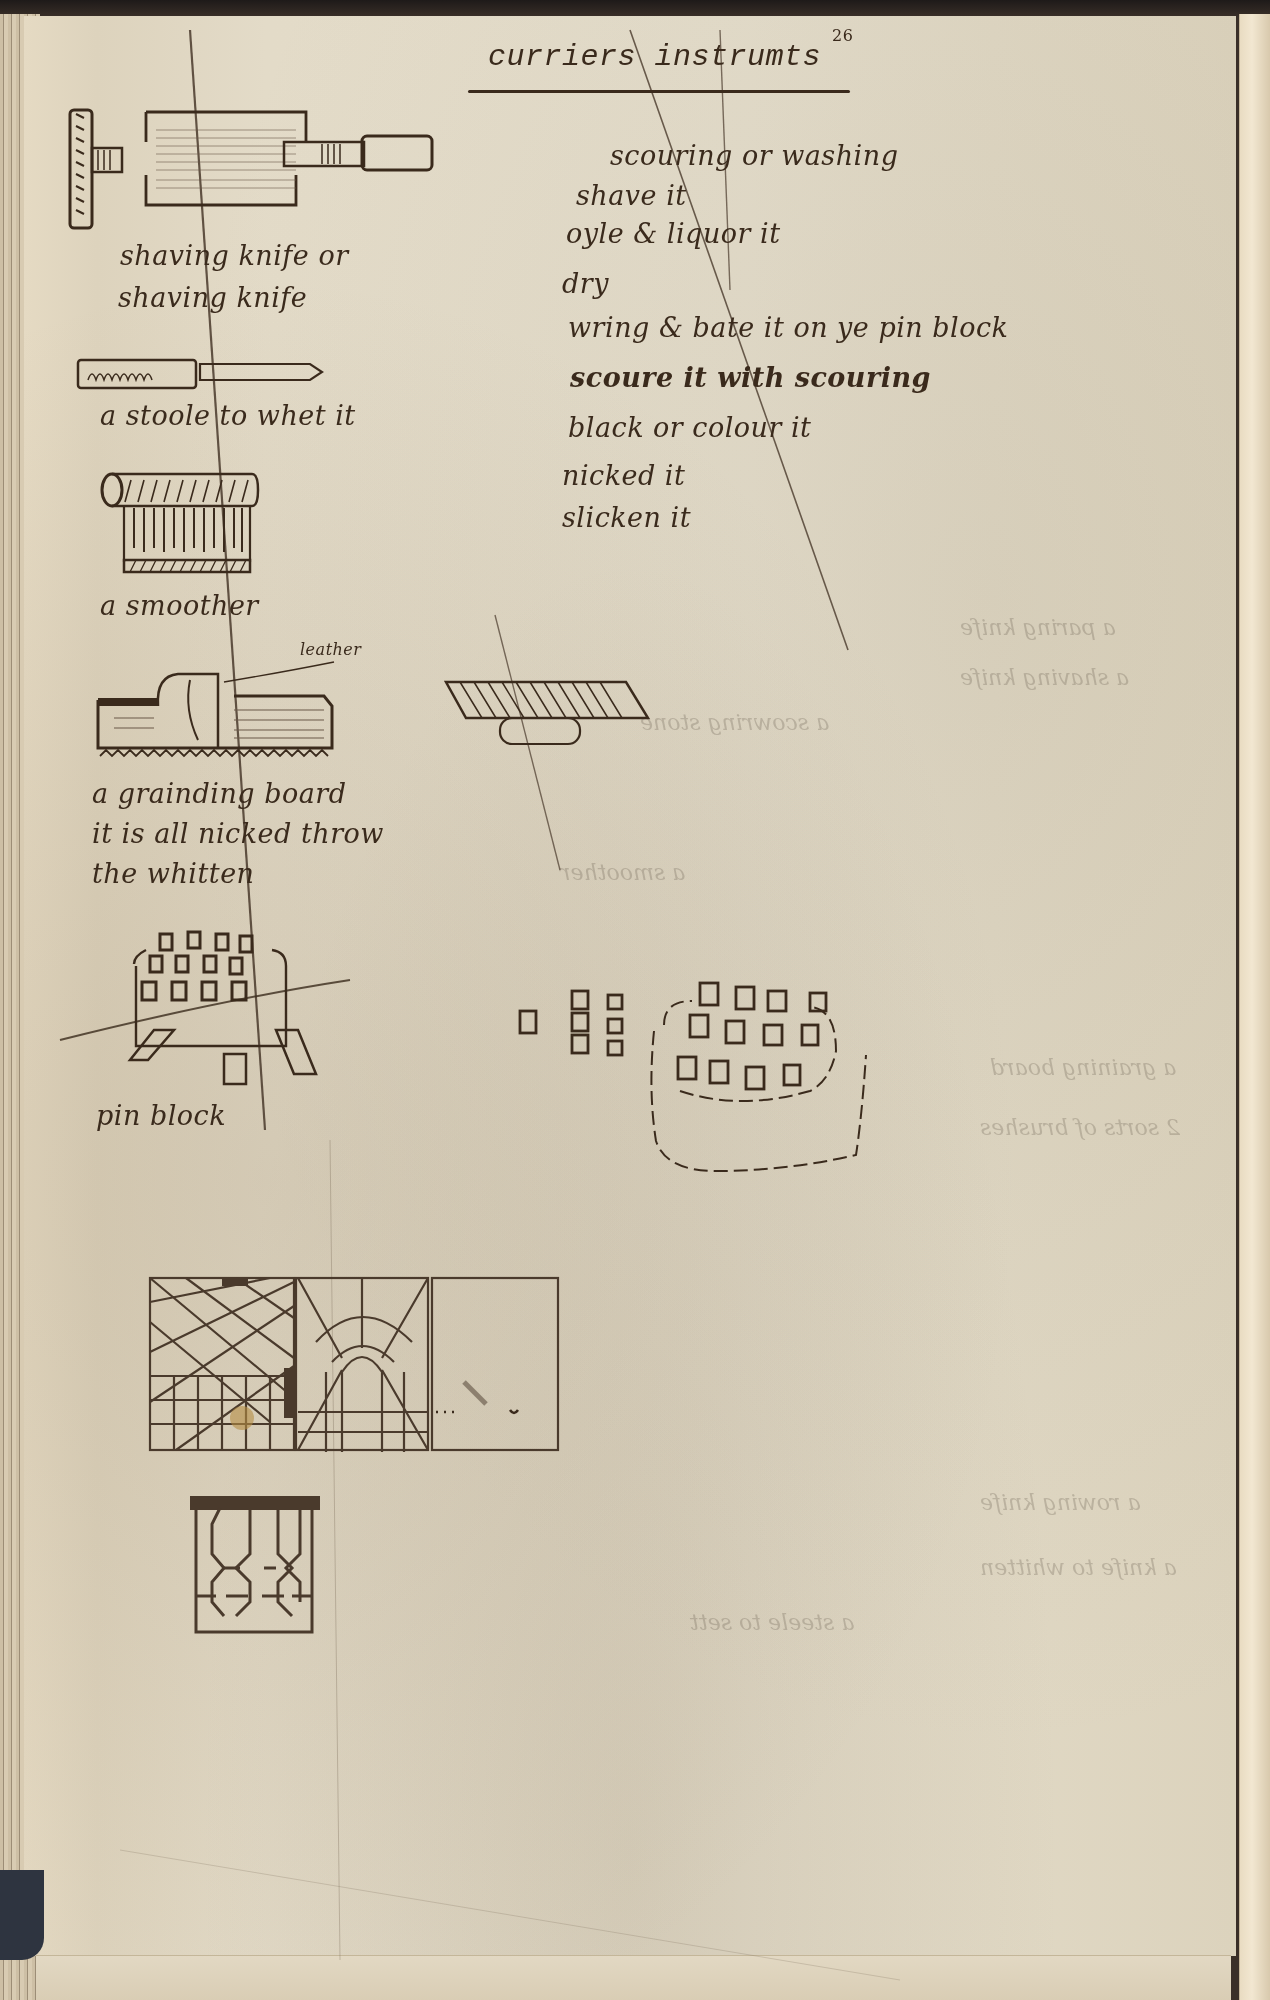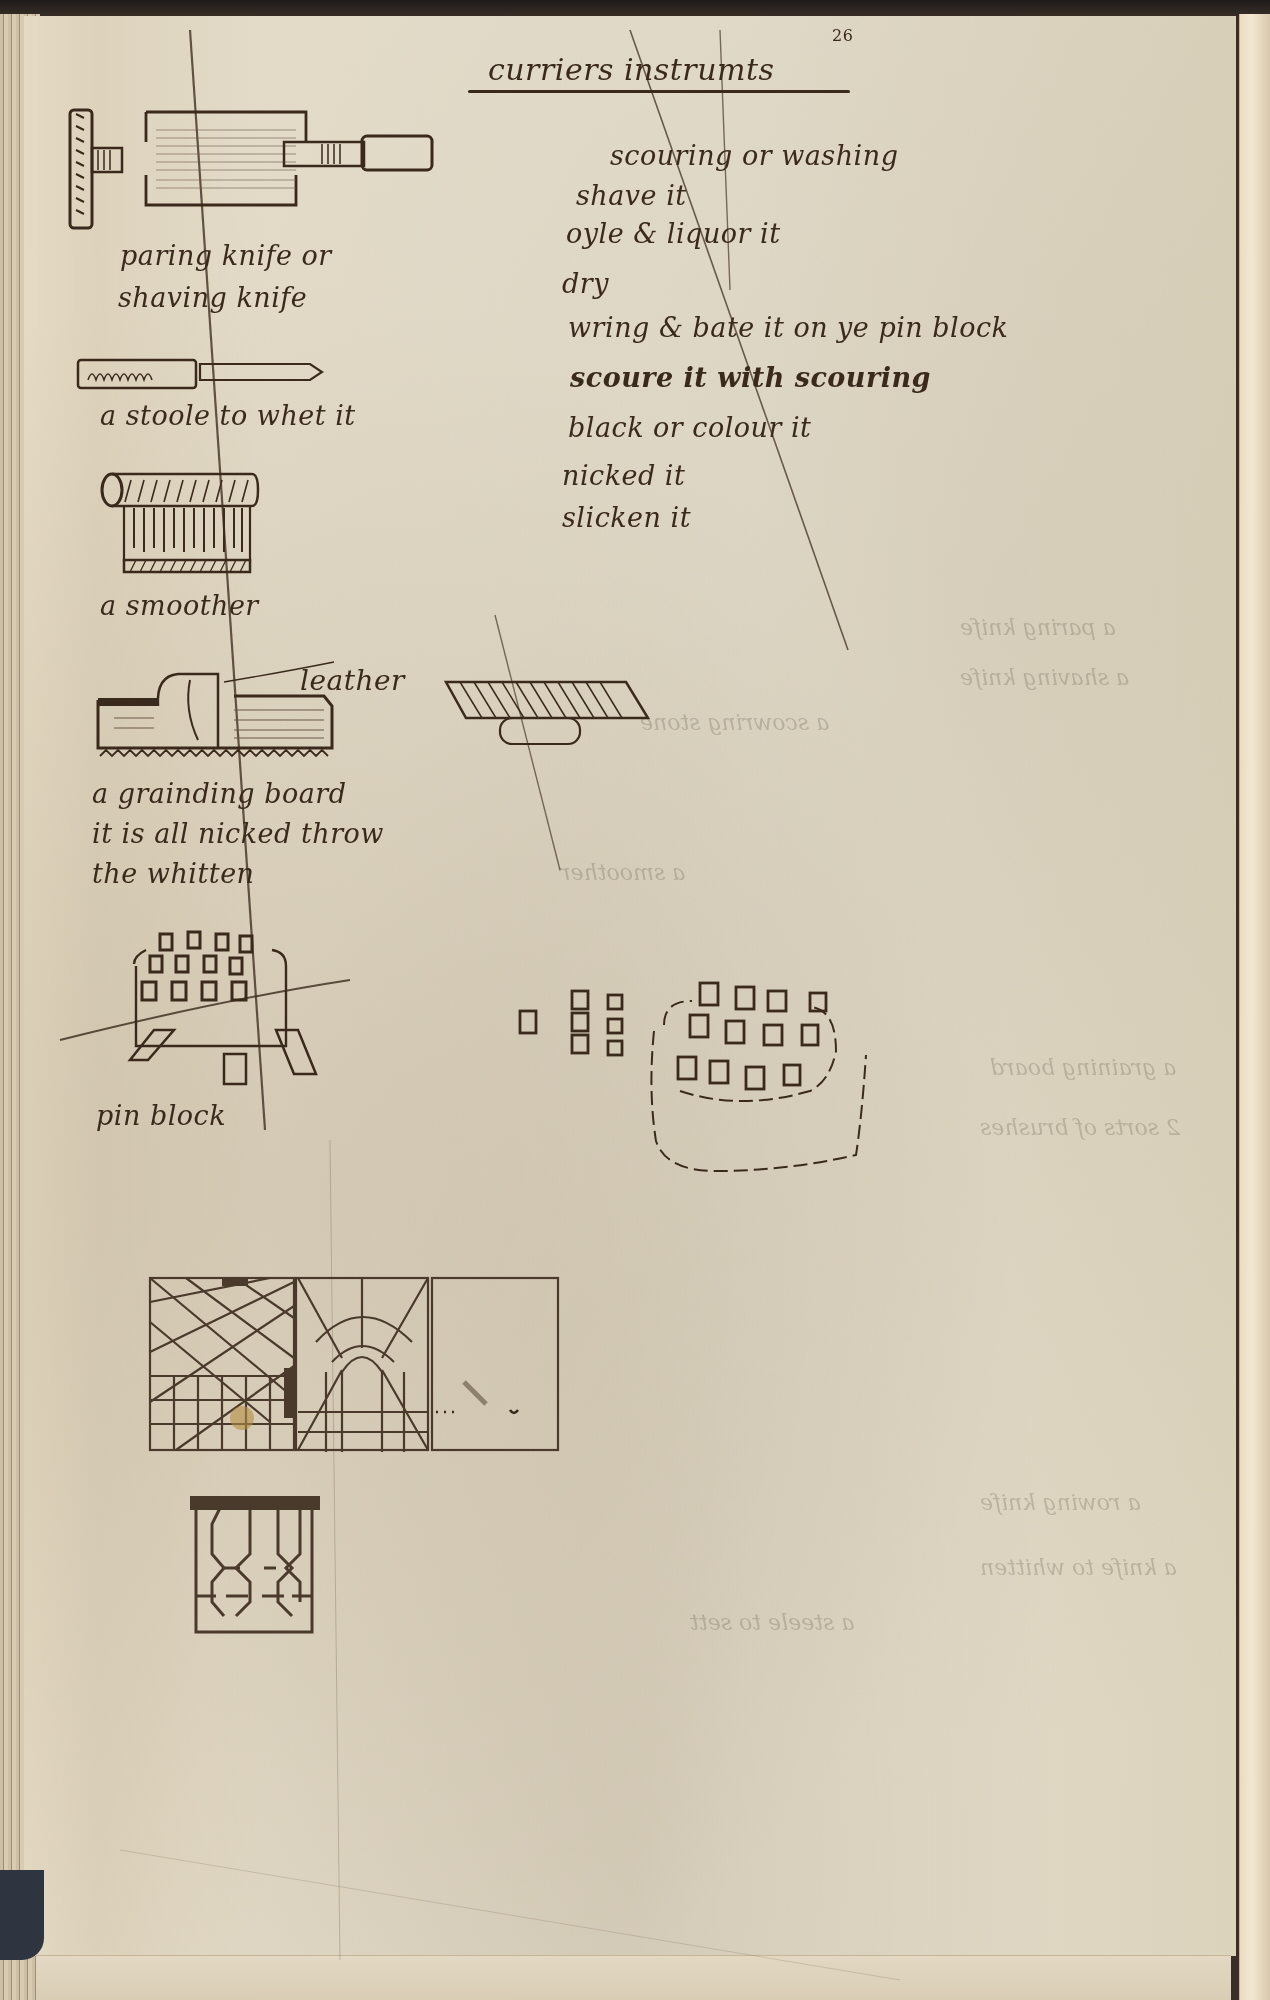--- a/index.html
+++ b/index.html
@@ -61,21 +61,21 @@
   <div class="ghost" style="left:960px;top:615px;">a paring knife</div>
   <div class="ghost" style="left:960px;top:665px;">a shaving knife</div>
   <div class="ghost" style="left:640px;top:710px;">a scowring stone</div>
   <div class="ghost" style="left:560px;top:860px;">a smoother</div>
   <div class="ghost" style="left:990px;top:1055px;">a graining board</div>
   <div class="ghost" style="left:980px;top:1115px;">2 sorts of brushes</div>
   <div class="ghost" style="left:980px;top:1490px;">a rowing knife</div>
   <div class="ghost" style="left:980px;top:1555px;">a knife to whitten</div>
   <div class="ghost" style="left:690px;top:1610px;">a steele to sett</div>
 
-  <div class="ink" style="left:488px;top:52px;font-size:30px;">curriers instrumts</div>
+  <div class="ink" style="left:488px;top:40px;font-size:30px;font-family:Liberation Mono, monospace;">curriers instrumts</div>
   <div class="ink" style="left:832px;top:26px;font-size:16px;font-style:normal;">26</div>
   <div class="title-rule"></div>
 
   <div>
     <div class="ink" style="left:582px;top:140px;margin-left:28px;">scouring or washing</div>
     <div class="ink" style="left:576px;top:180px;">shave it</div>
     <div class="ink" style="left:566px;top:218px;">oyle &amp; liquor it</div>
     <div class="ink" style="left:562px;top:268px;">dry</div>
     <div class="ink" style="left:568px;top:312px;">wring &amp; bate it on ye pin block</div>
     <div class="ink" style="left:570px;top:362px;font-weight:bold;">scoure it with scouring</div>
@@ -88,21 +88,21 @@
     <rect x="4" y="10" width="22" height="118" rx="4" fill="none" stroke="#3a2a1c" stroke-width="3"></rect>
     <path d="M10 14 l8 4 M10 26 l8 4 M10 38 l8 4 M10 50 l8 4 M10 62 l8 4 M10 74 l8 4 M10 86 l8 4 M10 98 l8 4 M10 110 l8 4" stroke="#3a2a1c" stroke-width="2"></path>
     <rect x="26" y="48" width="30" height="24" fill="none" stroke="#3a2a1c" stroke-width="2.5"></rect>
     <path d="M32 50 v20 M38 50 v20 M44 50 v20" stroke="#3a2a1c" stroke-width="1.5"></path>
     <path d="M80 12 h160 v30 M80 12 v30 M80 75 v30 h150 v-30" fill="none" stroke="#3a2a1c" stroke-width="2.8"></path>
     <path d="M90 30 h140 M90 38 h140 M90 46 h140 M90 54 h140 M90 62 h140 M90 70 h140 M90 80 h140 M90 88 h140" stroke="#6a5848" stroke-width="1" opacity="0.6"></path>
     <rect x="218" y="42" width="80" height="24" fill="none" stroke="#3a2a1c" stroke-width="2.5"></rect>
     <path d="M256 44 v20 M262 44 v20 M268 44 v20 M274 44 v20" stroke="#3a2a1c" stroke-width="1.5"></path>
     <rect x="296" y="36" width="70" height="34" rx="5" fill="none" stroke="#3a2a1c" stroke-width="3"></rect>
   </svg>
-  <div class="ink" style="left:120px;top:240px;">paring knife or</div>
+  <div class="ink" style="left:120px;top:240px;">shaving knife or</div>
   <div class="ink" style="left:118px;top:282px;text-align:center;">shaving knife</div>
 
   <svg class="sketch" style="left:76px;top:356px" width="250" height="40">
     <rect x="2" y="4" width="118" height="28" rx="3" fill="none" stroke="#3a2a1c" stroke-width="2.5"></rect>
     <path d="M12 24 q4 -12 8 0 q4 -12 8 0 q4 -12 8 0 q4 -12 8 0 q4 -12 8 0 q4 -12 8 0 q4 -12 8 0 q4 -12 8 0" fill="none" stroke="#3a2a1c" stroke-width="1.5"></path>
     <path d="M124 8 h110 l12 8 l-12 8 h-110 z" fill="none" stroke="#3a2a1c" stroke-width="2.2"></path>
   </svg>
   <div class="ink" style="left:100px;top:400px;">a stoole to whet it</div>
 
   <svg class="sketch" style="left:100px;top:468px" width="170" height="110">
@@ -118,21 +118,21 @@
 
   <svg class="sketch" style="left:94px;top:660px" width="240" height="100">
     <path d="M4 40 h60 M4 40 v48 h234 v-42 l-8 -10 h-90" fill="none" stroke="#3a2a1c" stroke-width="3"></path>
     <rect x="4" y="38" width="60" height="8" fill="#3a2a1c"></rect>
     <path d="M64 46 q-2 -30 20 -32 h40 v74" fill="none" stroke="#3a2a1c" stroke-width="2.5"></path>
     <path d="M96 20 q-6 30 8 60" fill="none" stroke="#3a2a1c" stroke-width="2"></path>
     <path d="M20 58 h40 M20 68 h40 M140 50 h90 M140 60 h90 M140 70 h90 M140 78 h90" stroke="#6a5848" stroke-width="1.2"></path>
     <path d="M6 96 l6 -6 l6 6 l6 -6 l6 6 l6 -6 l6 6 l6 -6 l6 6 l6 -6 l6 6 l6 -6 l6 6 l6 -6 l6 6 l6 -6 l6 6 l6 -6 l6 6 l6 -6 l6 6 l6 -6 l6 6 l6 -6 l6 6 l6 -6 l6 6 l6 -6 l6 6 l6 -6 l6 6 l6 -6 l6 6 l6 -6 l6 6 l6 -6 l6 6 l6 -6 l6 6" fill="none" stroke="#3a2a1c" stroke-width="1.8"></path>
     <path d="M130 22 q60 -10 110 -20" fill="none" stroke="#3a2a1c" stroke-width="1.4"></path>
   </svg>
-  <div class="ink" style="left:300px;top:640px;font-size:28px;margin-top:24px;">leather</div>
+  <div class="ink" style="left:300px;top:640px;font-size:16px;">leather</div>
   <div class="ink" style="left:92px;top:778px;font-style:italic;">a grainding board</div>
   <div class="ink" style="left:92px;top:818px;text-align:center;">it is all nicked throw</div>
   <div class="ink" style="left:92px;top:858px;">the whitten</div>
 
   <svg class="sketch" style="left:440px;top:672px" width="210" height="80">
     <path d="M6 10 h180 l22 36 h-182 z" fill="none" stroke="#3a2a1c" stroke-width="2.5"></path>
     <path d="M20 10 l22 36 M34 10 l22 36 M48 10 l22 36 M62 10 l22 36 M76 10 l22 36 M90 10 l22 36 M104 10 l22 36 M118 10 l22 36 M132 10 l22 36 M146 10 l22 36 M160 10 l22 36" stroke="#3a2a1c" stroke-width="1.5"></path>
     <rect x="60" y="46" width="80" height="26" rx="12" fill="none" stroke="#3a2a1c" stroke-width="2.2"></rect>
   </svg>
 

